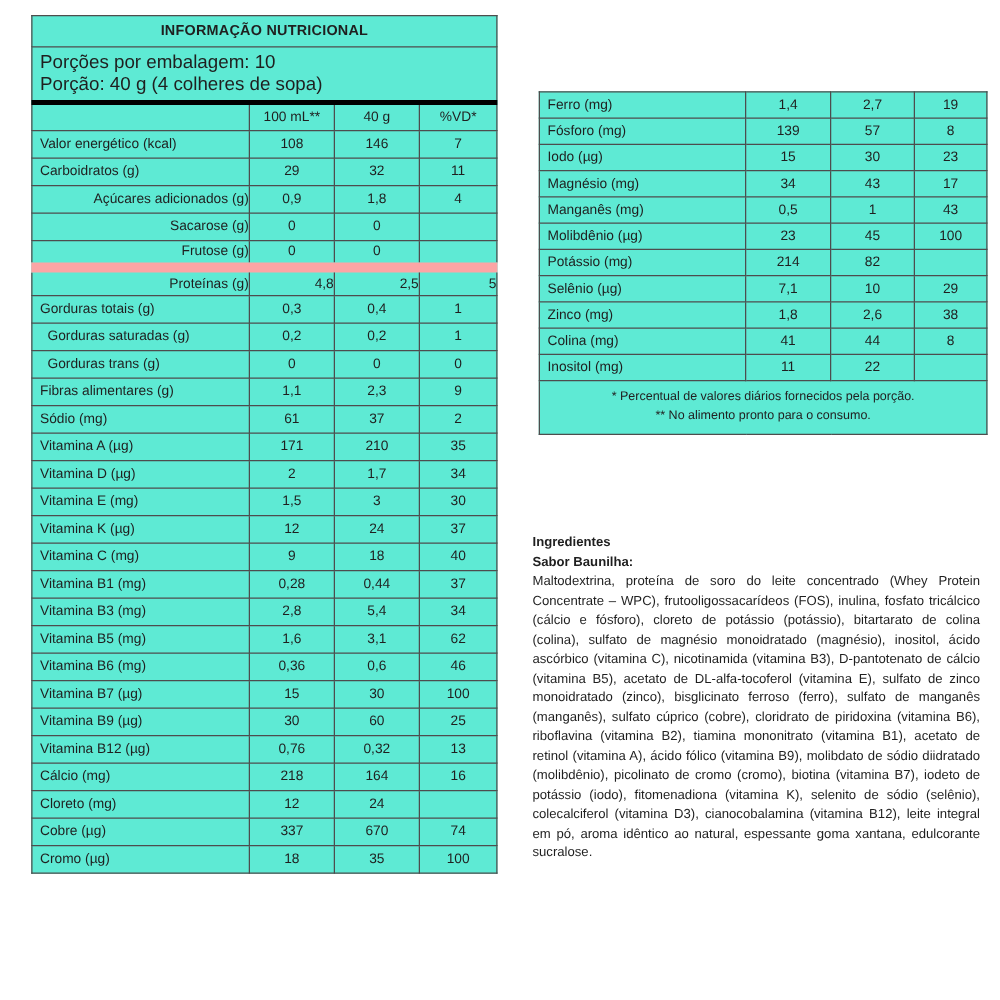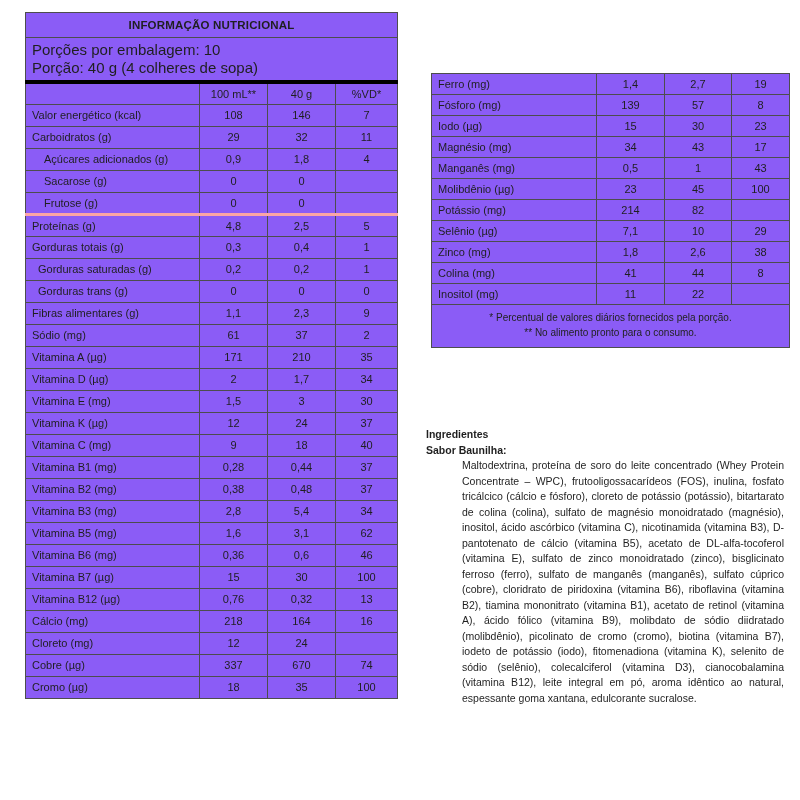--- a/index.html
+++ b/index.html
@@ -7,21 +7,21 @@
   body {
     position: relative;
     background: #ffffff;
     font-family: "Liberation Sans", "DejaVu Sans", sans-serif;
     color: #1f1f1f;
   }
   .ntable {
     border-collapse: collapse;
     table-layout: fixed;
     position: absolute;
-    background: #8b5cf6;
+    background: #5eead4;
   }
   .ntable td {
     border: 1px solid #4d4d4d;
     font-size: 11px;
     color: #1f1f1f;
     overflow: hidden;
     white-space: nowrap;
   }
   .main-table { left: 25px; top: 12px; width: 372px; }
   .side-table { left: 431px; top: 73px; width: 358px; }
@@ -38,39 +38,39 @@
     padding: 3px 6px;
     border-bottom: 4px solid #000000;
   }
   .serving-line { font-size: 15px; line-height: 18px; }
 
   td.colhead { height: 22px; text-align: center; }
 
   td.lbl { text-align: left; padding-left: 6px; height: 22px; }
   td.val { text-align: center; height: 22px; }
   td.lbl.ind1 { padding-left: 12px; }
-  td.lbl.ind2 { padding-left: 18px; }
-  tr.thick-top td { border-top: 3px solid #fca5a5; }
+  td.lbl.ind2 { padding-left: 18px; text-align: right; }
+  tr.thick-top td { border-top: 8px solid #fca5a5; text-align: right; }
 
   .side-table td.lbl, .side-table td.val { height: 21px; }
 
   td.footnote-cell { padding: 5px 7px 7px; white-space: normal; text-align: center; }
   .footnote-line { font-size: 10px; line-height: 15px; color: #222; }
 
   .ingredients {
     position: absolute;
     left: 426px;
     top: 427px;
     width: 358px;
     font-size: 10.5px;
     line-height: 15.5px;
     color: #1f1f1f;
   }
   .ing-heading, .ing-flavor { font-weight: bold; }
-  .ing-text { text-align: justify; margin-left: 36px; }
+  .ing-text { text-align: justify; }
 </style>
 </head>
 <body>
 
 <div>
 
   <table class="ntable main-table">
     <colgroup>
       <col style="width:174px">
         <col style="width:68px">
@@ -189,26 +189,20 @@
         <td class="val">18</td>
         <td class="val">40</td>
       </tr>
         <tr>
         <td class="lbl">Vitamina B1 (mg)</td>
         <td class="val">0,28</td>
         <td class="val">0,44</td>
         <td class="val">37</td>
       </tr>
         <tr>
-        <td class="lbl">Vitamina B2 (mg)</td>
-        <td class="val">0,38</td>
-        <td class="val">0,48</td>
-        <td class="val">37</td>
-      </tr>
-        <tr>
         <td class="lbl">Vitamina B3 (mg)</td>
         <td class="val">2,8</td>
         <td class="val">5,4</td>
         <td class="val">34</td>
       </tr>
         <tr>
         <td class="lbl">Vitamina B5 (mg)</td>
         <td class="val">1,6</td>
         <td class="val">3,1</td>
         <td class="val">62</td>
@@ -217,20 +211,26 @@
         <td class="lbl">Vitamina B6 (mg)</td>
         <td class="val">0,36</td>
         <td class="val">0,6</td>
         <td class="val">46</td>
       </tr>
         <tr>
         <td class="lbl">Vitamina B7 (µg)</td>
         <td class="val">15</td>
         <td class="val">30</td>
         <td class="val">100</td>
+      </tr>
+        <tr>
+        <td class="lbl">Vitamina B9 (µg)</td>
+        <td class="val">30</td>
+        <td class="val">60</td>
+        <td class="val">25</td>
       </tr>
         <tr>
         <td class="lbl">Vitamina B12 (µg)</td>
         <td class="val">0,76</td>
         <td class="val">0,32</td>
         <td class="val">13</td>
       </tr>
         <tr>
         <td class="lbl">Cálcio (mg)</td>
         <td class="val">218</td>

